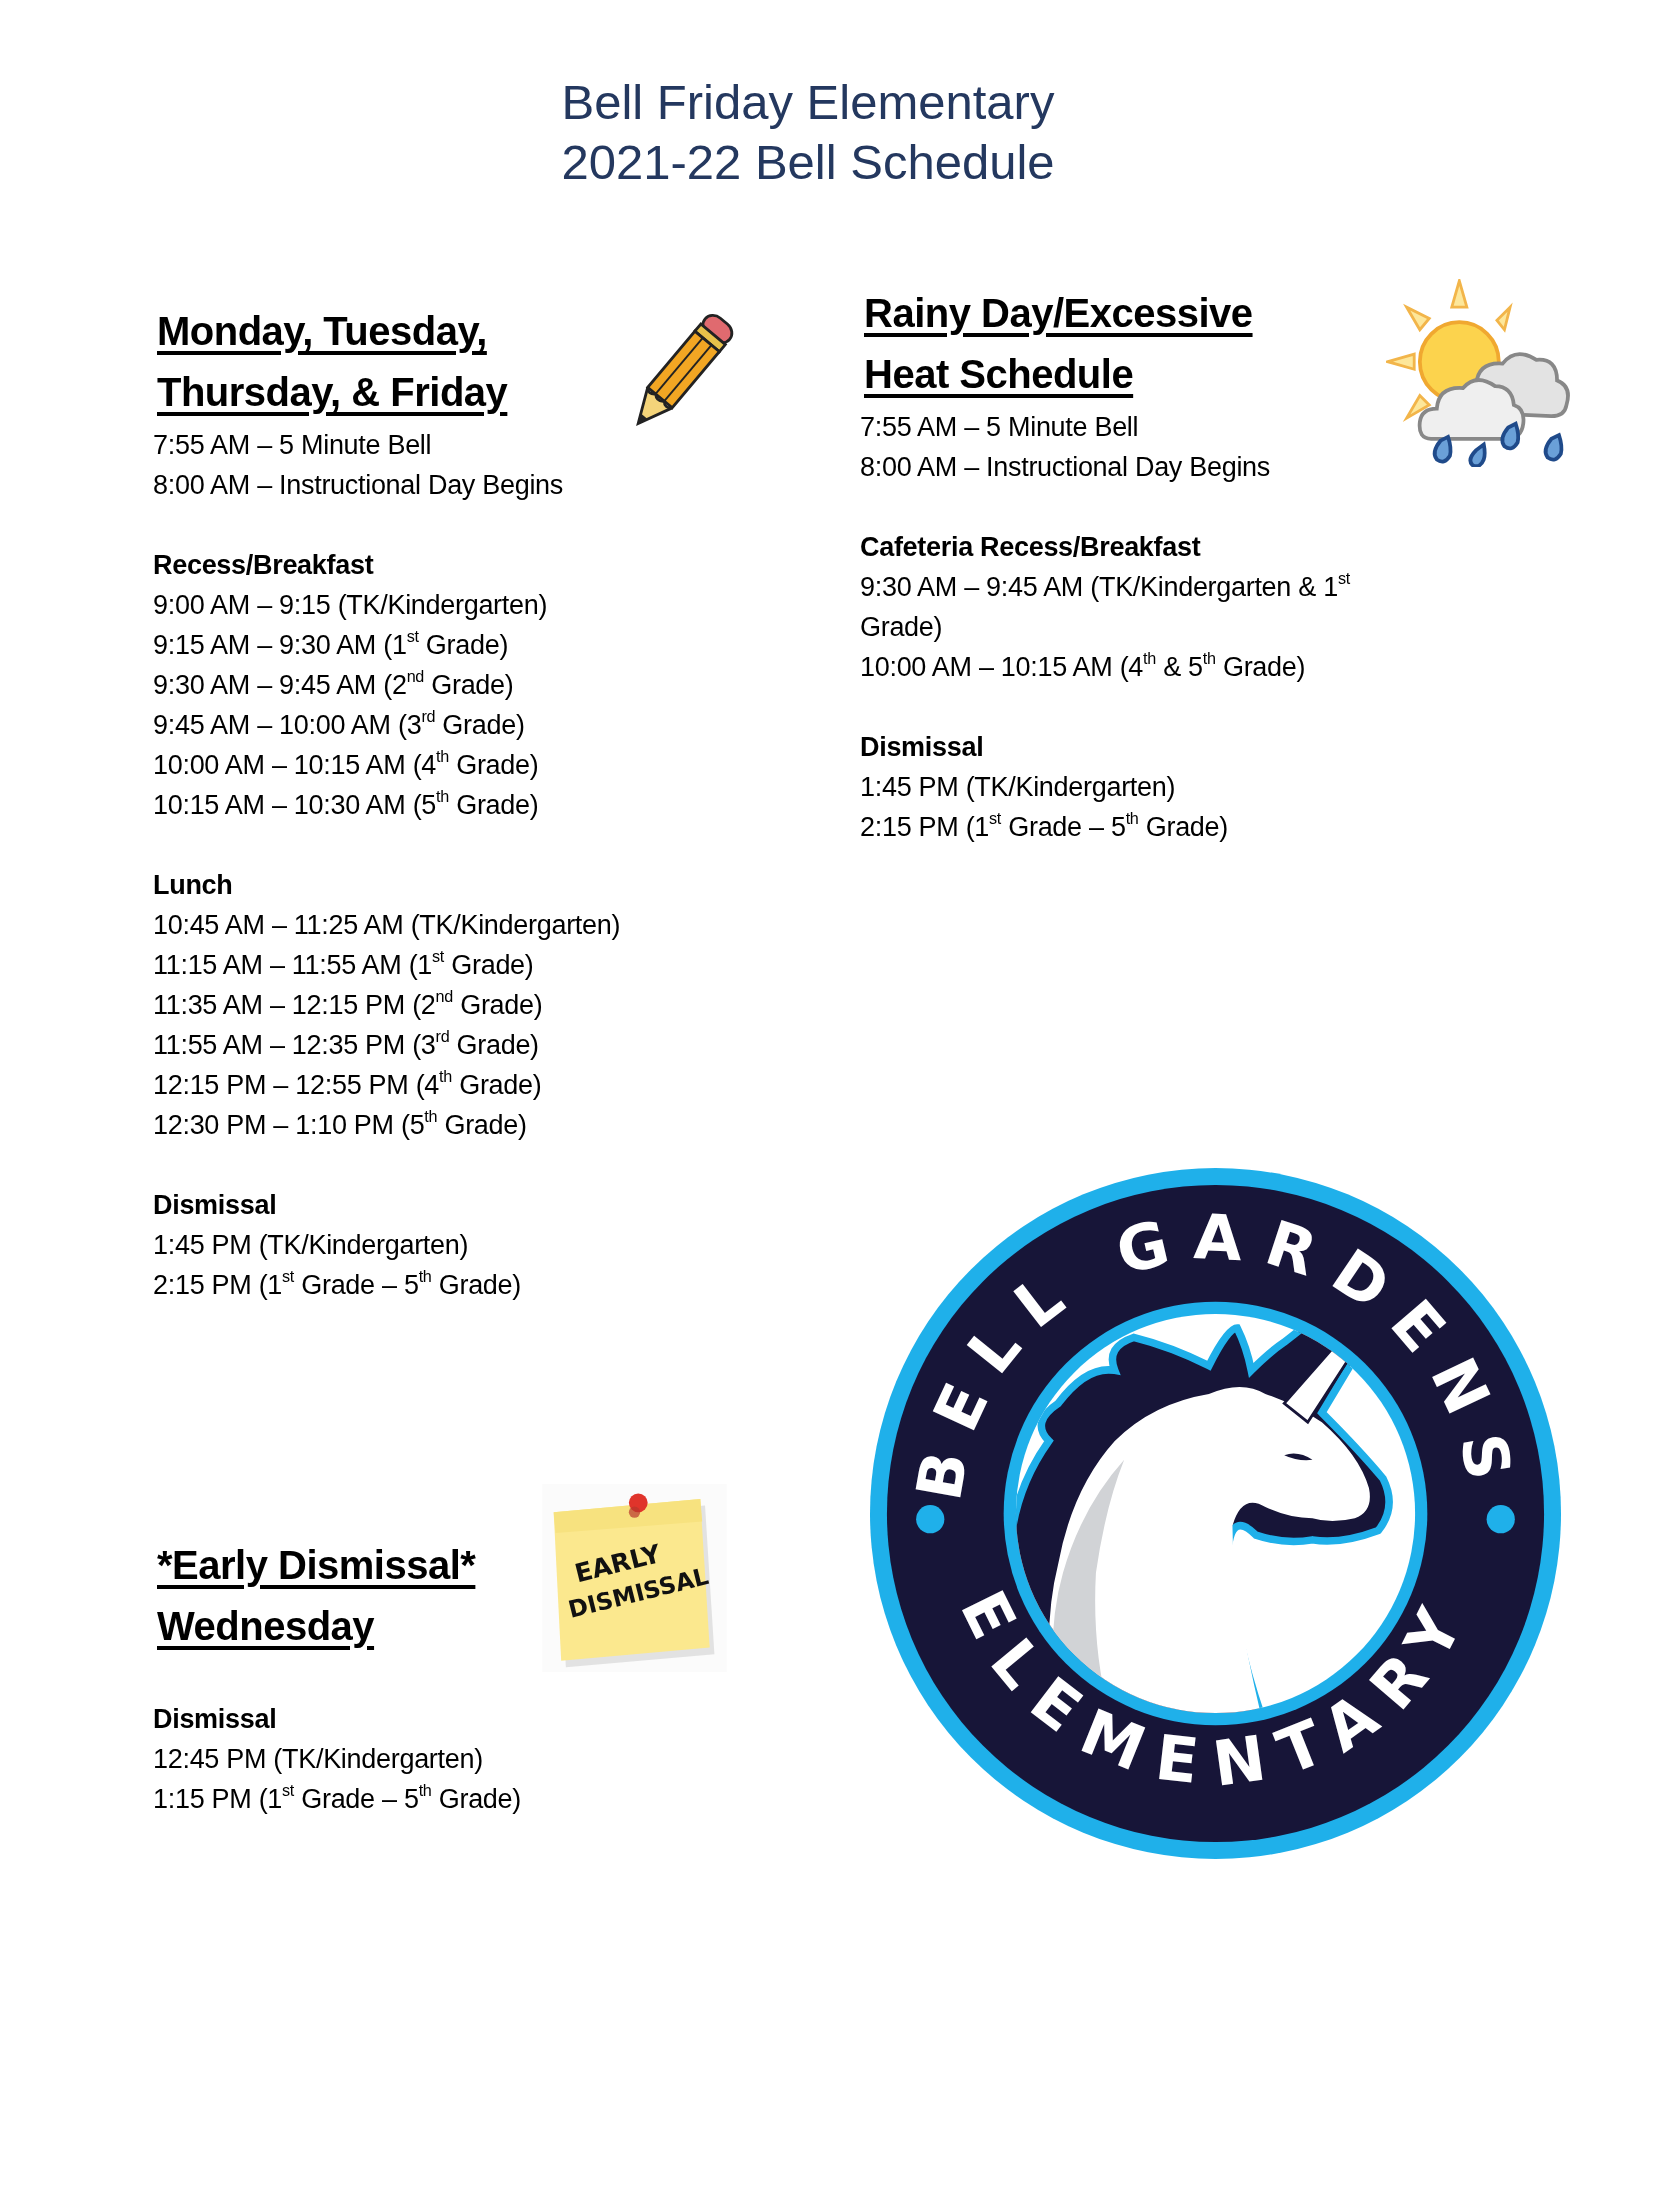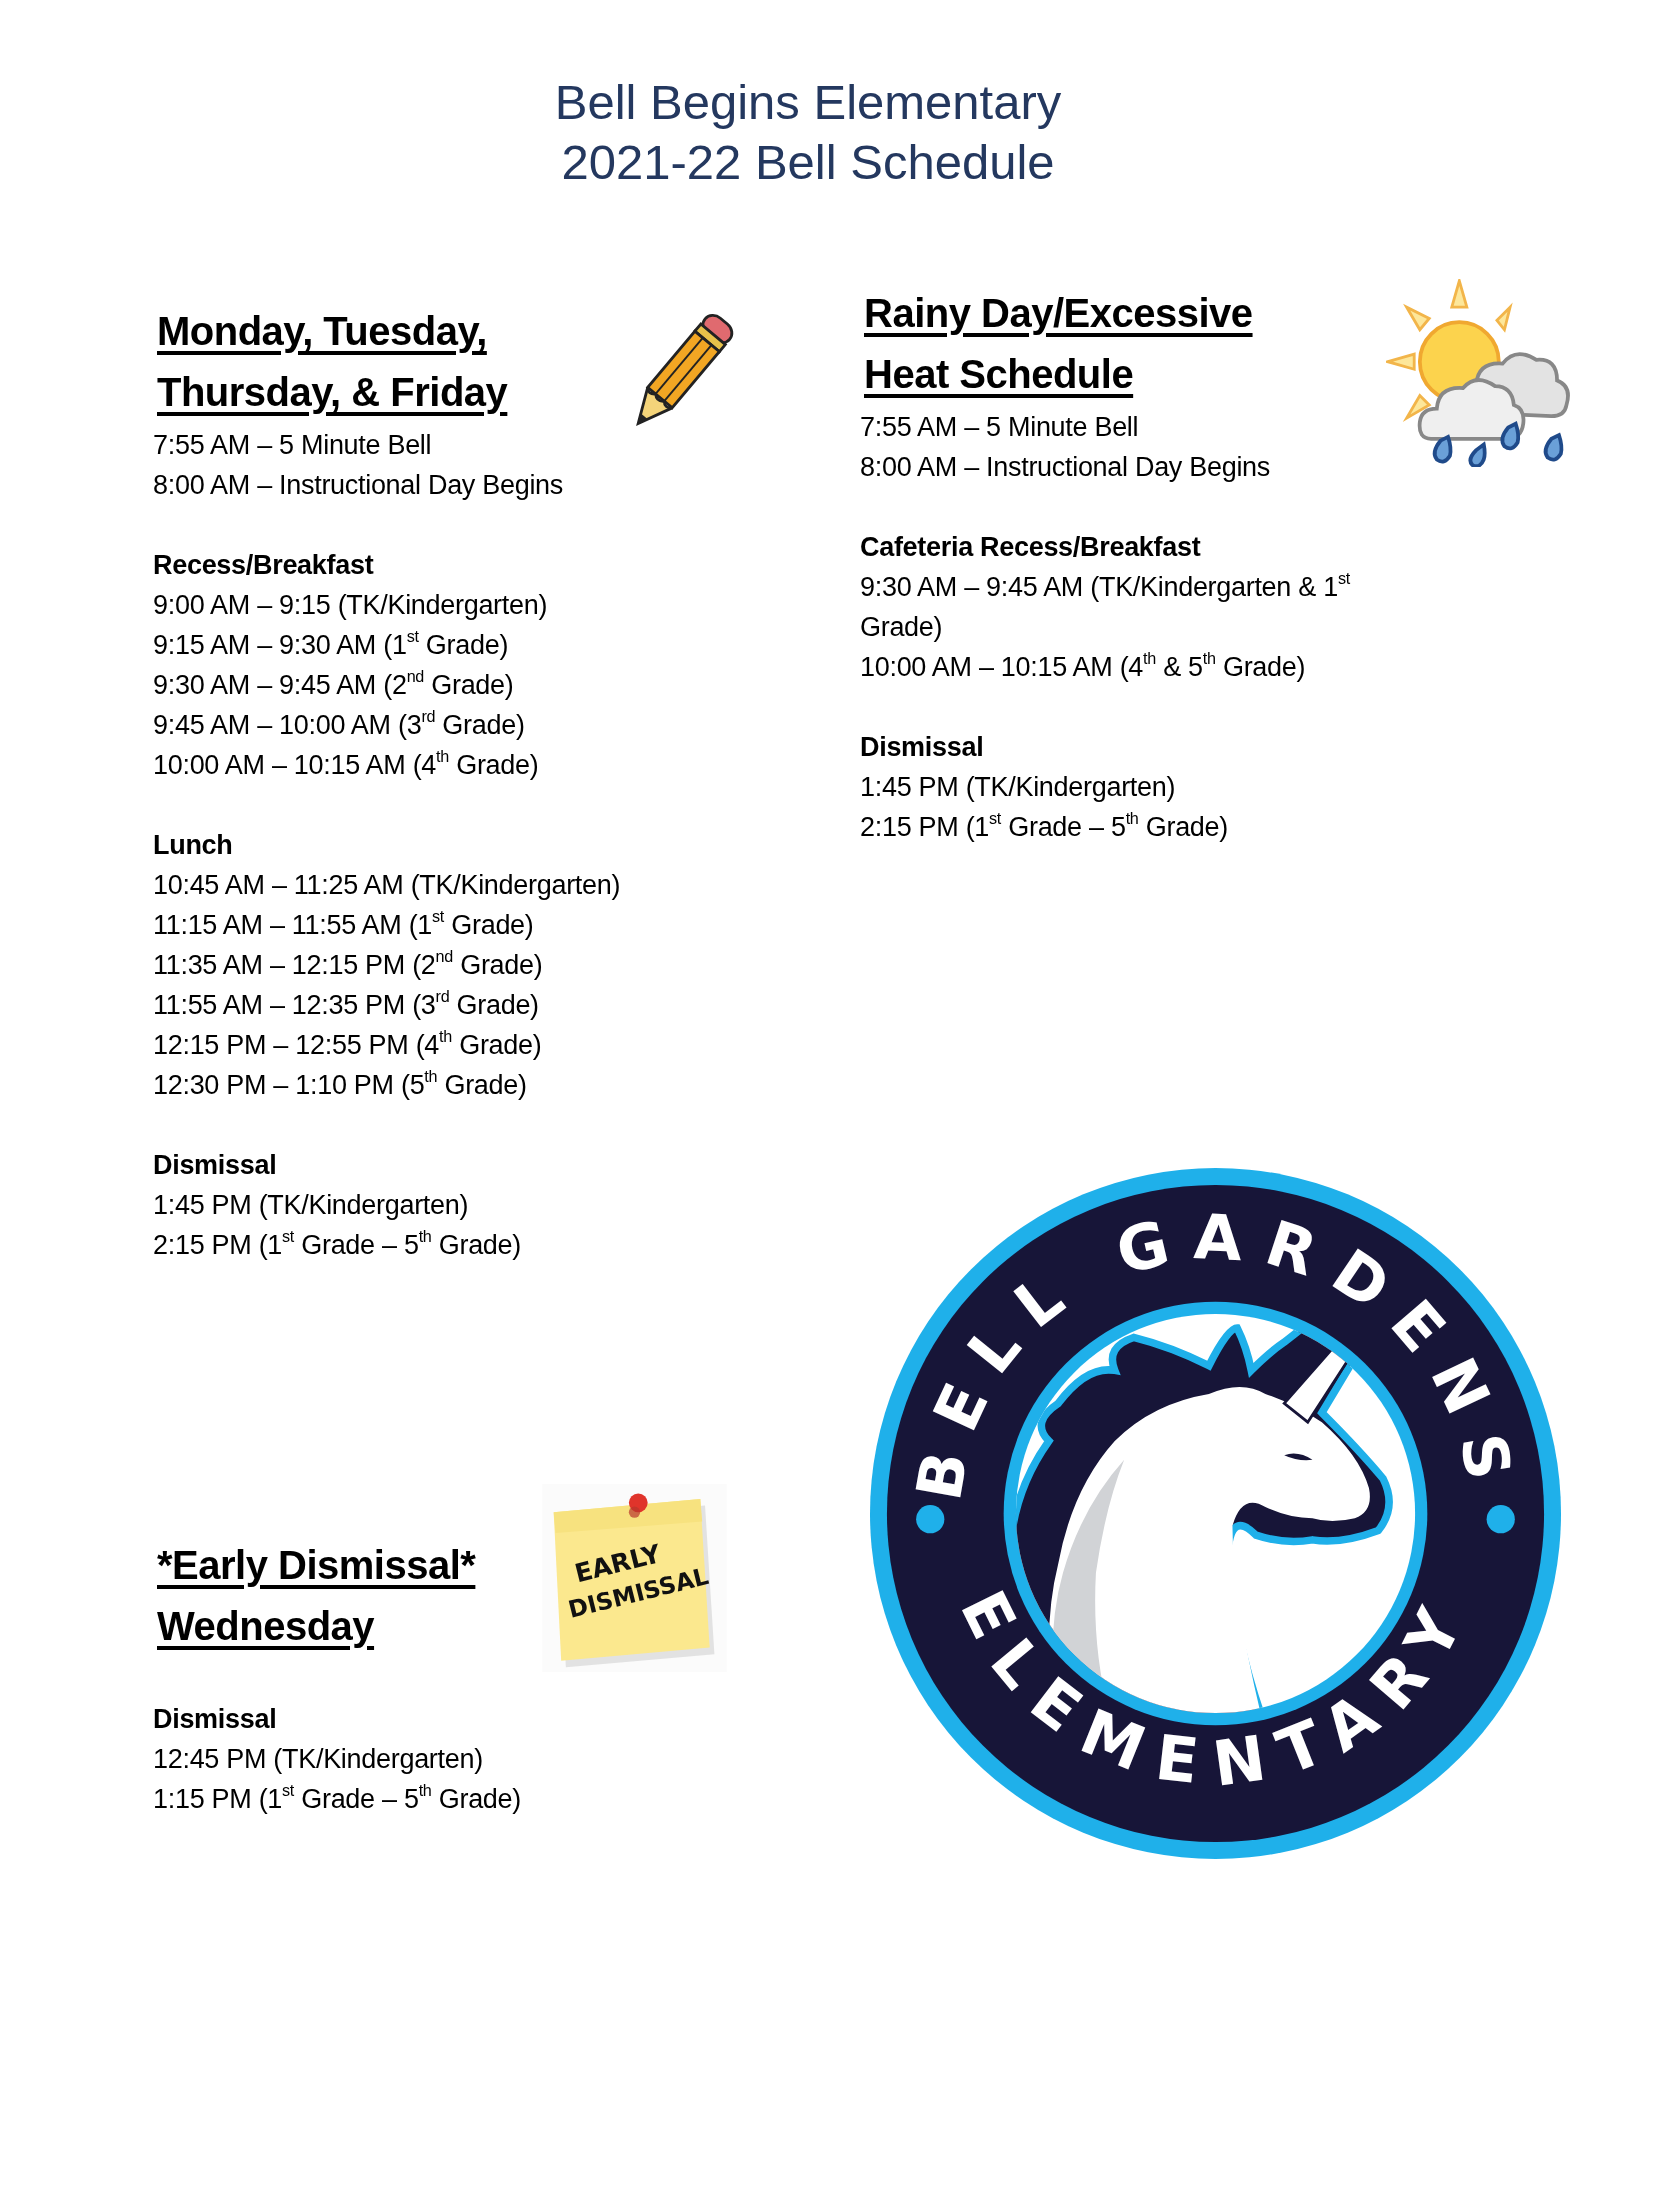--- a/index.html
+++ b/index.html
@@ -16,41 +16,42 @@
   .gap { height:40px; }
   sup { font-size:60%; line-height:0; vertical-align:super; position:relative; top:-1.9px; }
   .wrap { white-space:normal; width:556px; }
   .img { position:absolute; }
   .icon svg { display:block; }
 </style>
 </head>
 <body>
 
 <div class="page-title">
-  <div>Bell Begins Elementary</div>
+  <div>Bell Friday Elementary</div>
   <div>2021-22 Bell Schedule</div>
 </div>
 
 <div class="col" style="left:153px; top:297px; width:584px;">
   <div class="heading">
     <div>Monday, Tuesday,</div>
     <div>Thursday, &amp; Friday</div>
   </div>
   <div style="margin-top:-1.9px;">
     <div class="line">7:55 AM – 5 Minute Bell</div>
     <div class="line">8:00 AM – Instructional Day Begins</div>
   </div>
   <div class="gap"></div>
   <div class="label">Recess/Breakfast</div>
   <div>
     <div class="line"><span>9:00 AM – 9:15 (TK/Kindergarten)</span></div>
     <div class="line"><span>9:15 AM – 9:30 AM (1</span><sup>st</sup><span> Grade)</span></div>
     <div class="line"><span>9:30 AM – 9:45 AM (2</span><sup>nd</sup><span> Grade)</span></div>
     <div class="line"><span>9:45 AM – 10:00 AM (3</span><sup>rd</sup><span> Grade)</span></div>
     <div class="line"><span>10:00 AM – 10:15 AM (4</span><sup>th</sup><span> Grade)</span></div>
+    <div class="line"><span>10:15 AM – 10:30 AM (5</span><sup>th</sup><span> Grade)</span></div>
   </div>
   <div class="gap"></div>
   <div class="label">Lunch</div>
   <div>
     <div class="line"><span>10:45 AM – 11:25 AM (TK/Kindergarten)</span></div>
     <div class="line"><span>11:15 AM – 11:55 AM (1</span><sup>st</sup><span> Grade)</span></div>
     <div class="line"><span>11:35 AM – 12:15 PM (2</span><sup>nd</sup><span> Grade)</span></div>
     <div class="line"><span>11:55 AM – 12:35 PM (3</span><sup>rd</sup><span> Grade)</span></div>
     <div class="line"><span>12:15 PM – 12:55 PM (4</span><sup>th</sup><span> Grade)</span></div>
     <div class="line"><span>12:30 PM – 1:10 PM (5</span><sup>th</sup><span> Grade)</span></div>

